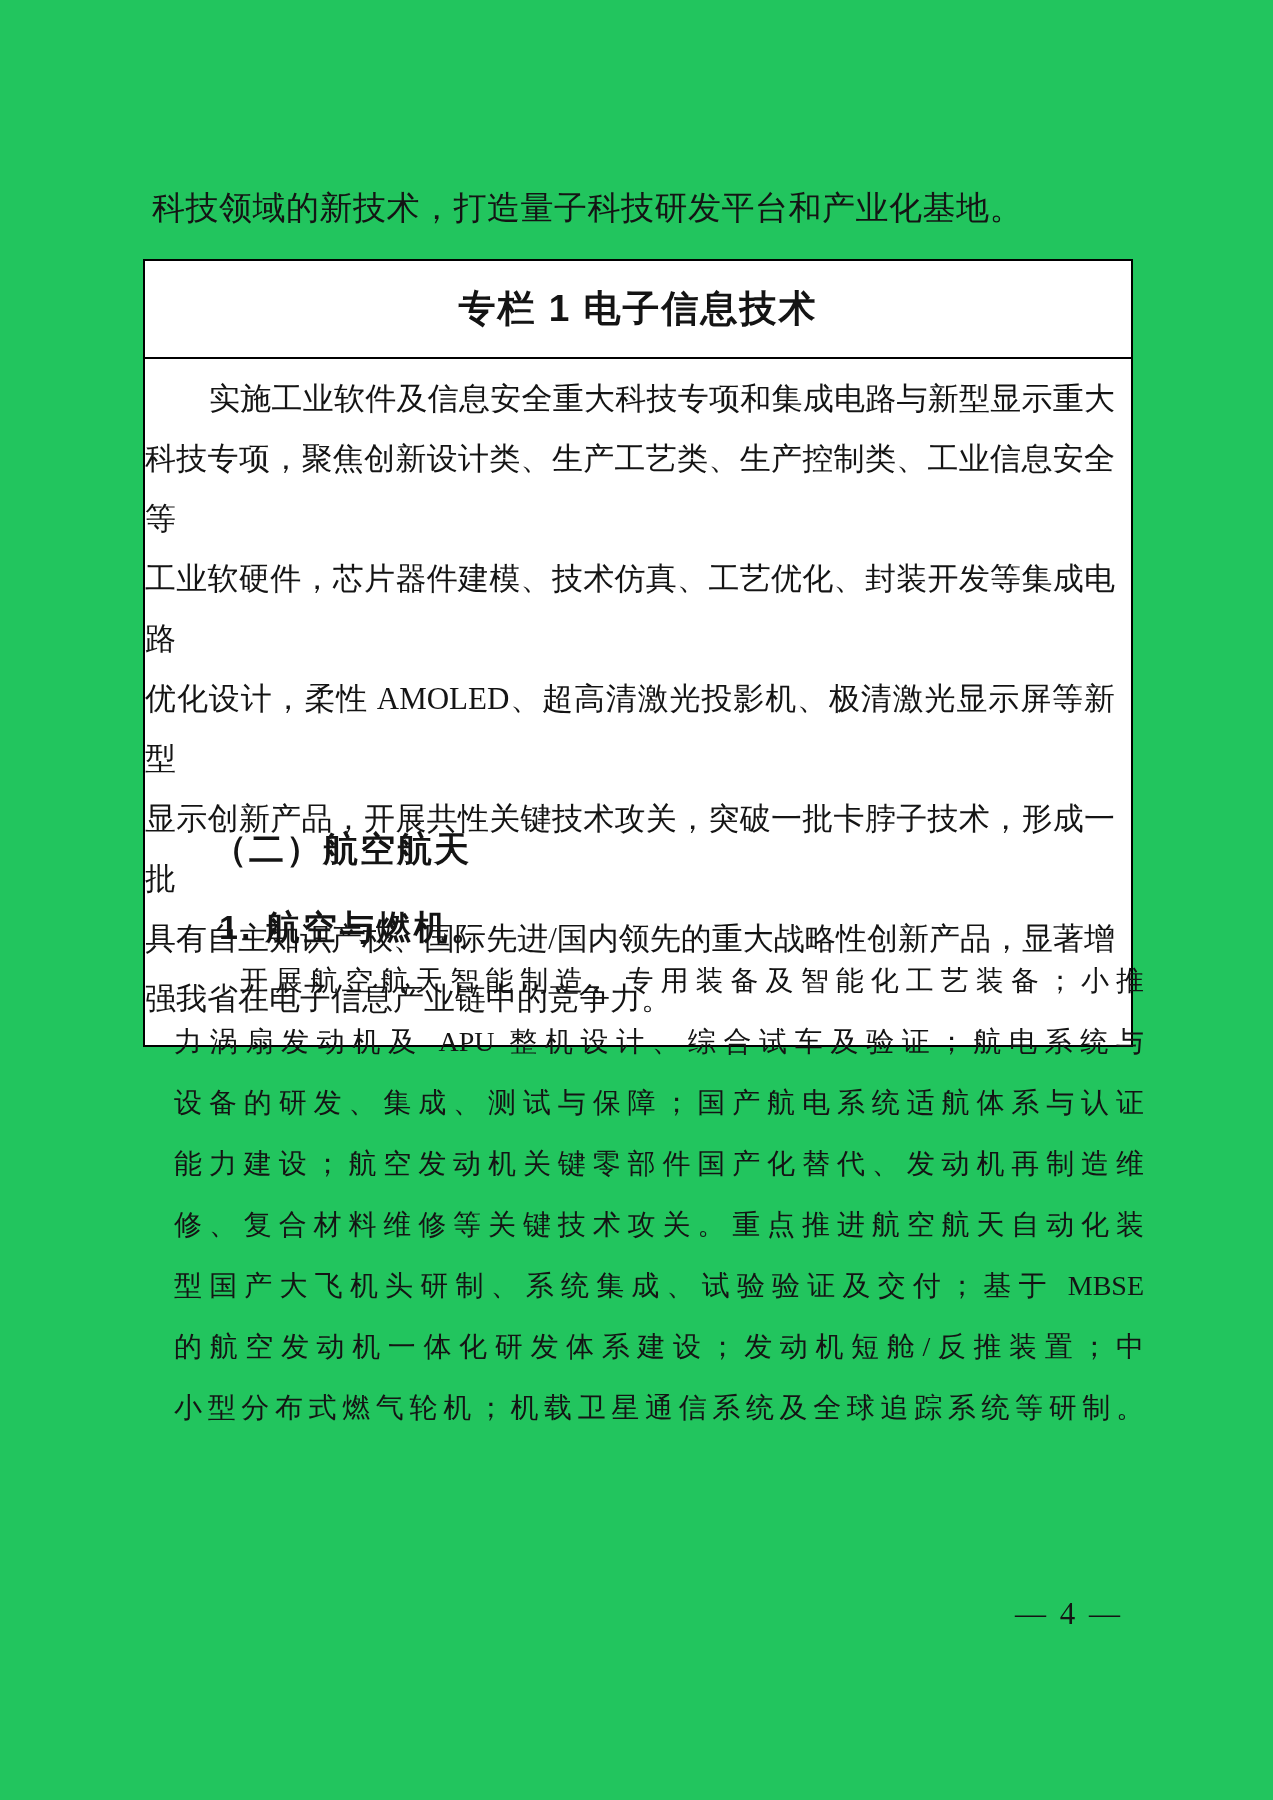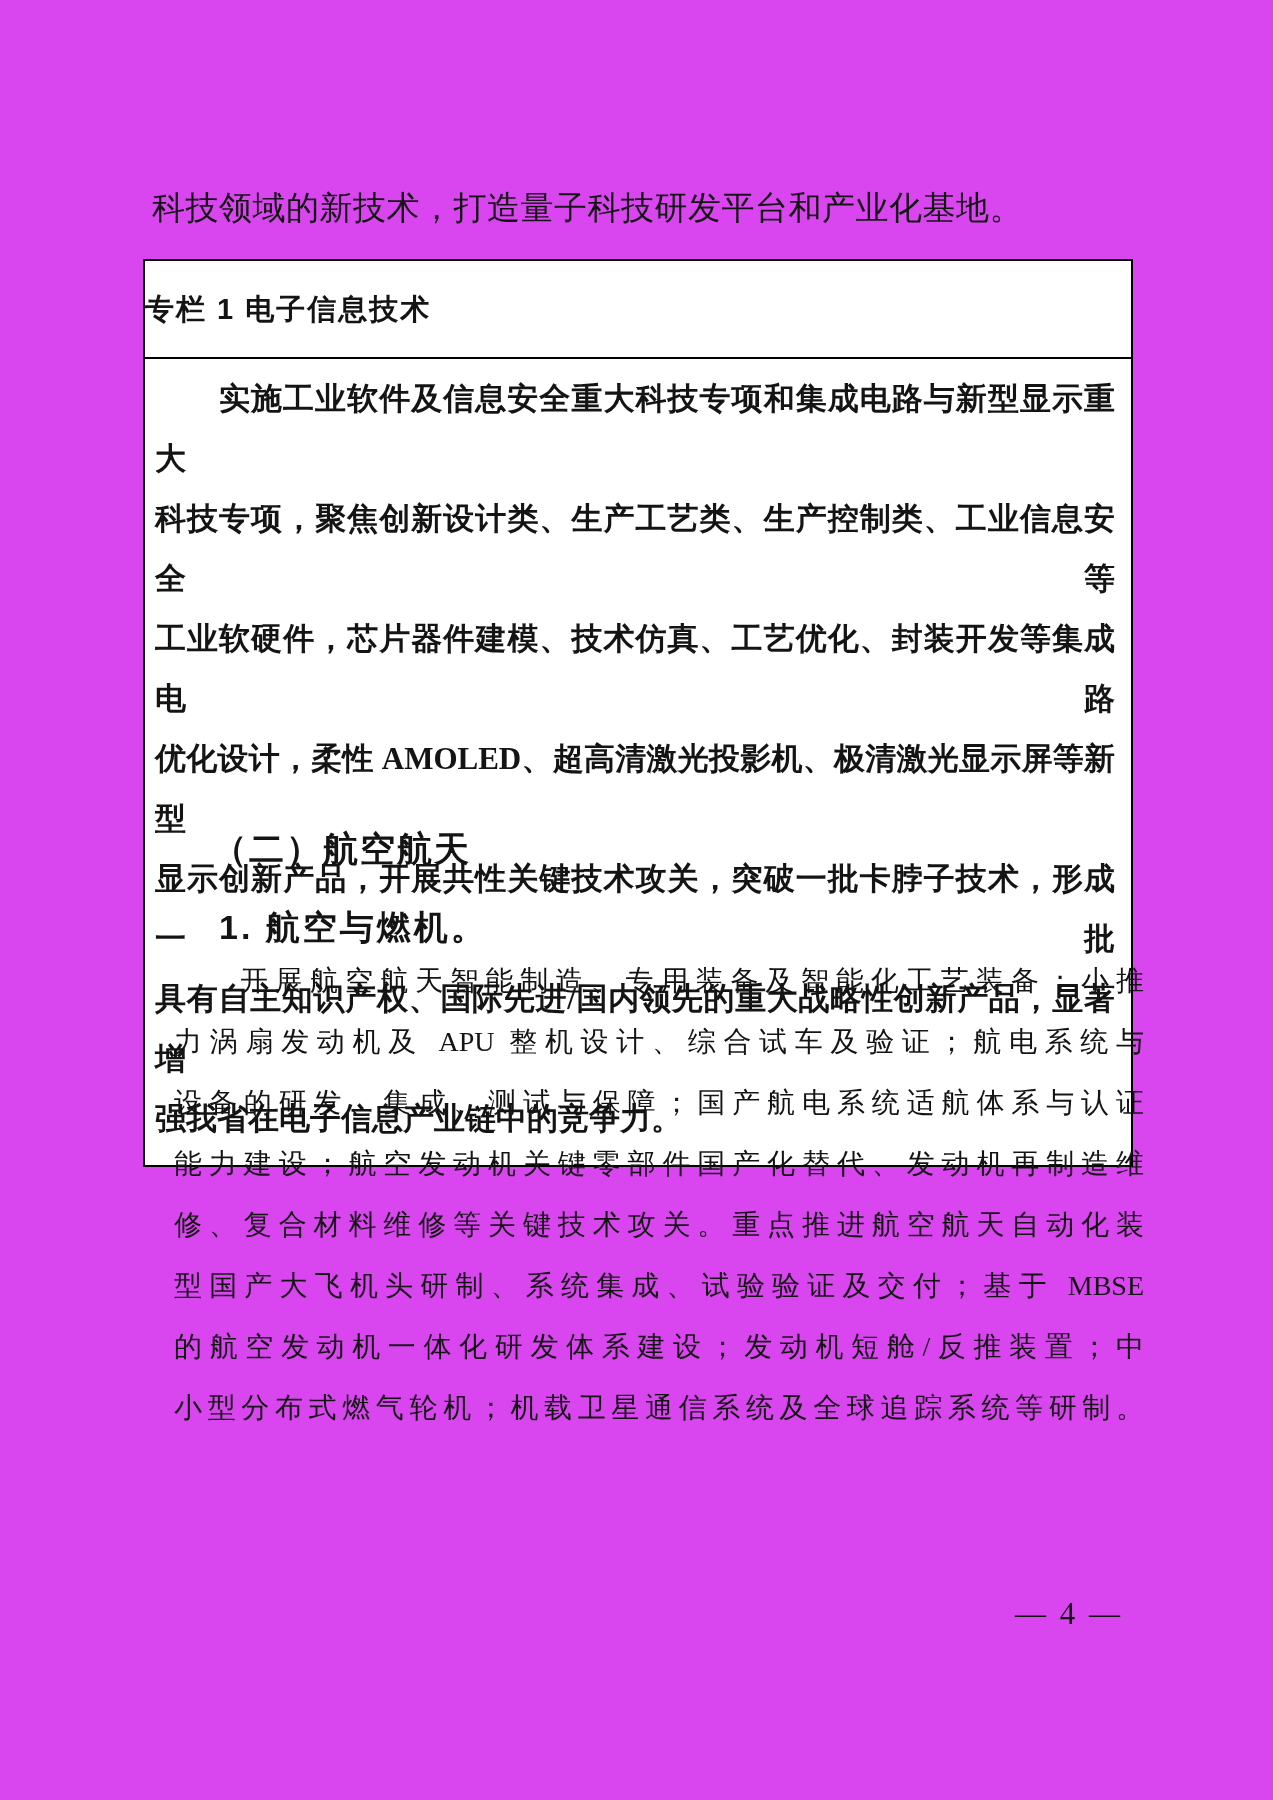--- a/index.html
+++ b/index.html
@@ -4,38 +4,38 @@
 <style>
   html,body{margin:0;padding:0;}
   body{
     width:1273px;height:1800px;
     background:#ffffff;
     color:#141414;
     font-family:"Liberation Serif","DejaVu Serif",serif;
     position:relative;
     overflow:hidden;
   }
-  .page{position:absolute;inset:0;background:#d946ef;}
+  .page{position:absolute;inset:0;background:#22c55e;}
 
   .intro{
     position:absolute;left:152px;top:186px;width:1000px;margin:0;
     font-size:33px;line-height:44px;letter-spacing:0.5px;white-space:nowrap;
   }
 
   .box{
     position:absolute;left:143px;top:259px;width:990px;
     border:2.5px solid #000;background:#fff;box-sizing:border-box;
   }
   .box-header{
-    height:96px;line-height:96px;text-align:left;
+    height:96px;line-height:96px;text-align:center;
     border-bottom:2.5px solid #000;
     font-family:"Liberation Sans","DejaVu Sans",sans-serif;
-    font-weight:bold;font-size:29px;letter-spacing:2px;
+    font-weight:bold;font-size:37px;letter-spacing:2px;
   }
-  .box-body{padding:10px 16px 16px 10px;font-weight:bold;}
+  .box-body{padding:10px 16px 16px 0;}
   .bline{
     font-size:31px;line-height:60px;
     text-align:justify;text-align-last:justify;
     text-justify:inter-ideograph;
   }
   .bline.indent{text-indent:64px;}
   .bline.short{text-align-last:left;}
 
   .section-heading{
     position:absolute;left:152px;top:826px;margin:0;width:990px;

